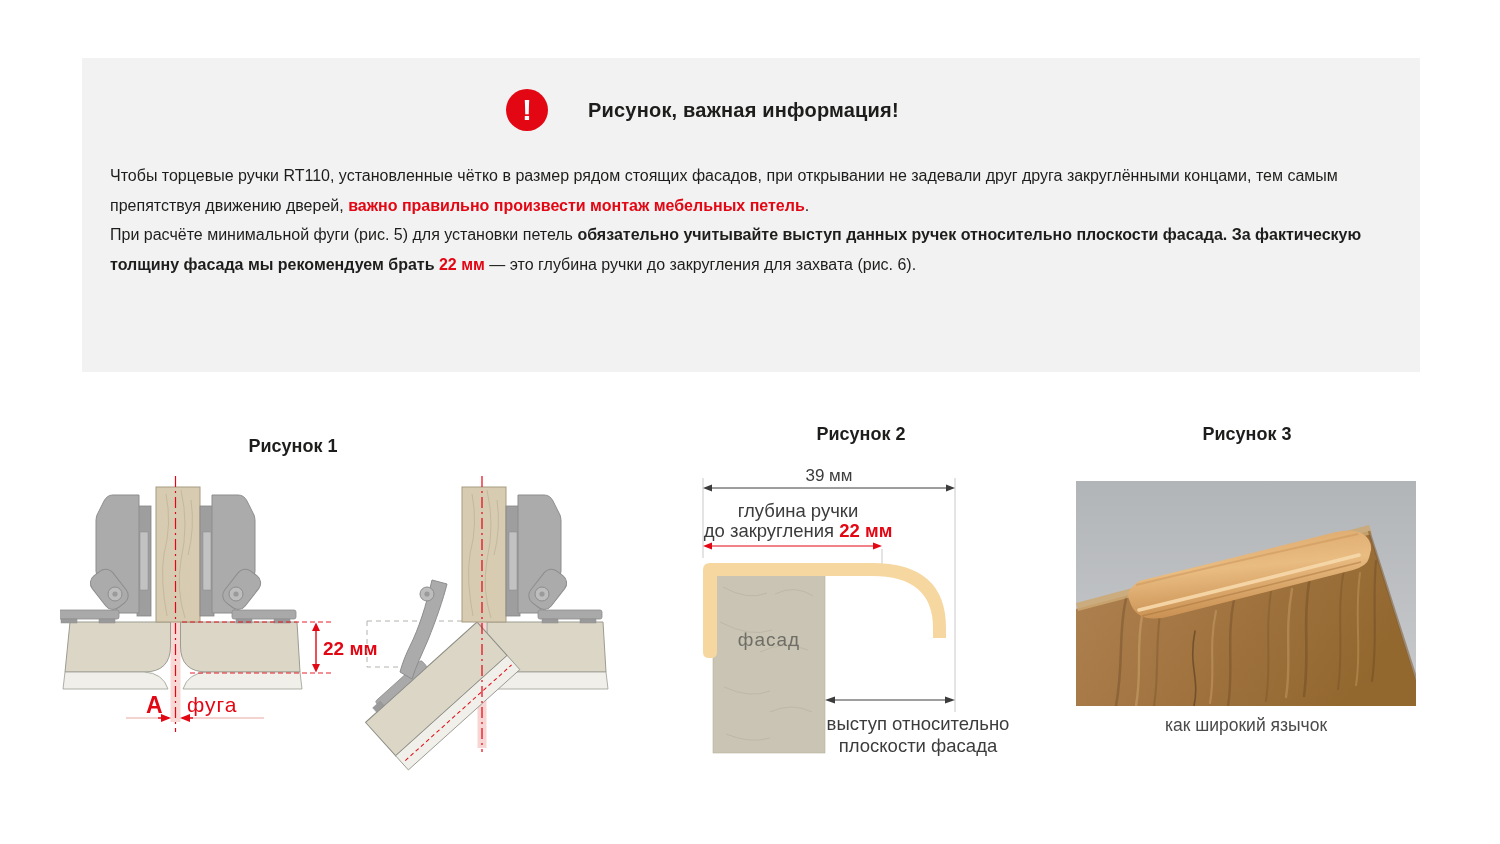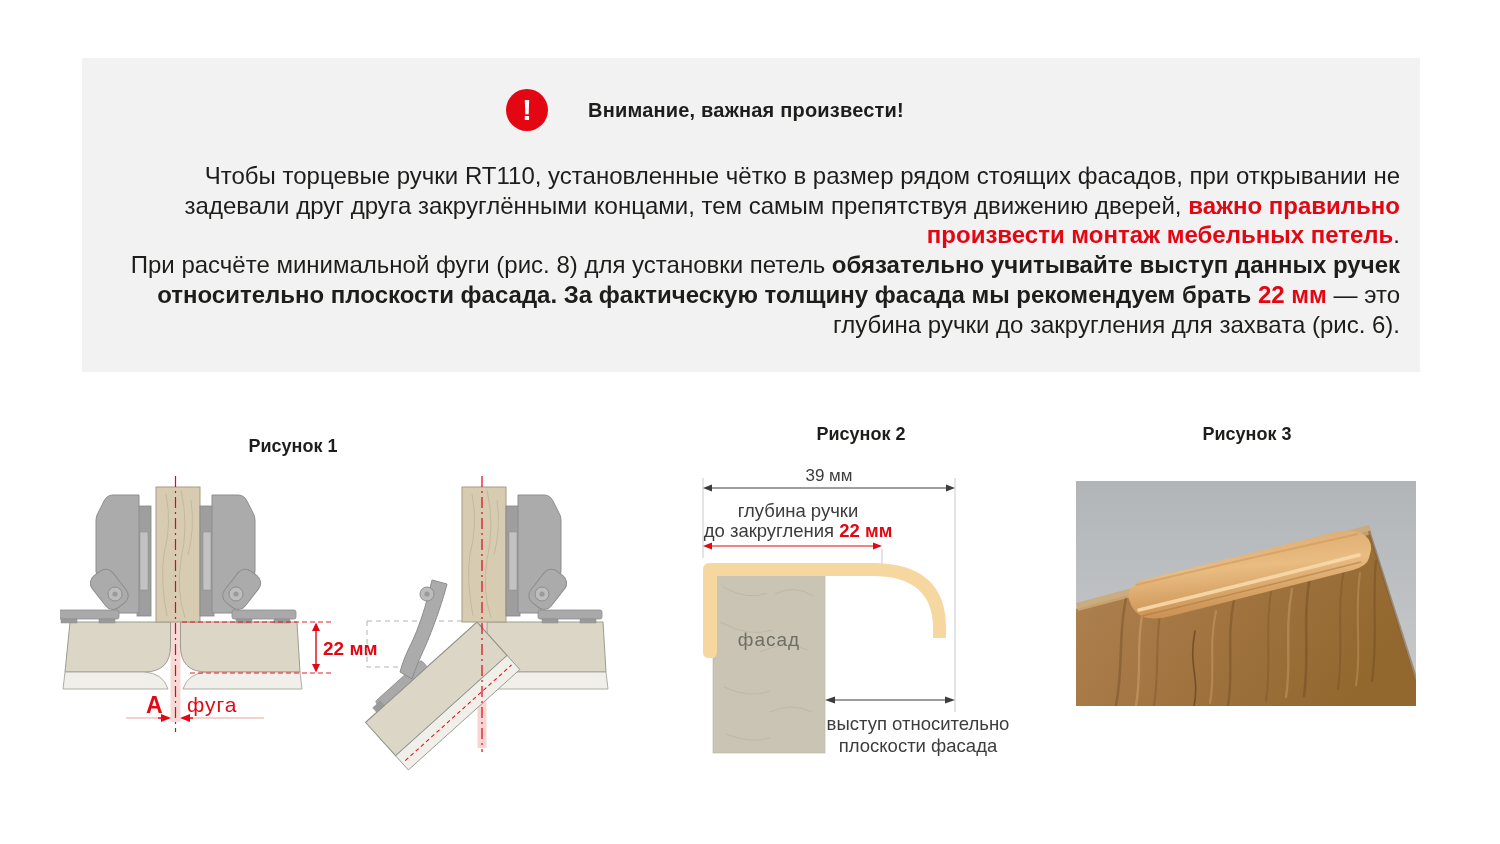--- a/index.html
+++ b/index.html
@@ -1,21 +1,21 @@
 <!DOCTYPE html>
 <html lang="ru"><head>
 <meta charset="utf-8">
 <style>
   html,body{margin:0;padding:0;background:#fff;}
   body{width:1500px;height:844px;position:relative;font-family:"Liberation Sans",sans-serif;color:#1d1d1b;overflow:hidden;}
   .notice-box{position:absolute;left:82px;top:58px;width:1338px;height:314px;background:#f2f2f2;}
   .notice-header{position:absolute;left:506px;top:88px;height:44px;display:flex;align-items:center;}
   .warn-icon{width:42px;height:42px;border-radius:50%;background:#e30613;color:#fff;display:flex;align-items:center;justify-content:center;font-weight:bold;font-size:30px;line-height:1;margin-right:40px;}
   .notice-title{font-size:20px;font-weight:bold;letter-spacing:.2px;}
-  .notice-text{position:absolute;left:110px;top:161px;width:1290px;font-size:24px;line-height:29.7px;text-align:right;}
+  .notice-text{position:absolute;left:110px;top:161px;width:1290px;font-size:16px;line-height:29.7px;text-align:left;}
   .notice-text p{margin:0;}
   .seg-red{color:#e30613;font-weight:bold;}
   .seg-bold{font-weight:bold;}
   .fig-title{position:absolute;top:424px;width:220px;text-align:center;font-size:18px;font-weight:bold;}
   #fig1-title{left:183px;margin-top:12px;}
   #fig2-title{left:751px;}
   #fig3-title{left:1137px;}
   .fig1-svg{position:absolute;left:60px;top:470px;}
   .fig2-svg{position:absolute;left:690px;top:462px;}
   .fig3-photo{position:absolute;left:1076px;top:481px;width:340px;height:225px;}
@@ -25,26 +25,26 @@
 </style>
 </head>
 <body>
 
 <div class="notice-box"></div>
 
 <div class="notice-header">
   <div class="warn-icon">
       <span>!</span>
     </div>
-  <div class="notice-title">Внимание, важная произвести!</div>
+  <div class="notice-title">Рисунок, важная информация!</div>
 </div>
 
 <div class="notice-text">
   <p><span>Чтобы  торцевые ручки RT110, установленные чётко в размер рядом стоящих фасадов, при открывании не задевали друг друга закруглёнными концами, тем самым препятствуя движению дверей, </span><span class="seg-red">важно правильно произвести монтаж мебельных петель</span><span>.</span></p>
-  <p><span>При расчёте минимальной фуги (рис. 8) для установки петель </span><span class="seg-bold">обязательно учитывайте выступ данных ручек относительно плоскости фасада. За фактическую толщину фасада мы рекомендуем брать </span><span class="seg-red">22 мм</span><span> — это глубина ручки до закругления для захвата (рис. 6).</span></p>
+  <p><span>При расчёте минимальной фуги (рис. 5) для установки петель </span><span class="seg-bold">обязательно учитывайте выступ данных ручек относительно плоскости фасада. За фактическую толщину фасада мы рекомендуем брать </span><span class="seg-red">22 мм</span><span> — это глубина ручки до закругления для захвата (рис. 6).</span></p>
 </div>
 
 <div class="fig-title" id="fig1-title">Рисунок 1</div>
 <div class="fig-title" id="fig2-title">Рисунок 2</div>
 <div class="fig-title" id="fig3-title">Рисунок 3</div>
 
 <svg class="fig1-svg" width="560" height="330" viewBox="0 0 560 330">
   <defs>
     <g id="hinge-full">
       <rect x="140" y="36" width="14" height="110" fill="#9e9e9e" stroke="#868686" stroke-width="0.8"></rect>
@@ -193,13 +193,14 @@
     <path d="M210,216 C216,180 208,152 216,108" stroke="rgba(230,190,130,0.30)" stroke-width="2.4"></path>
     <path d="M280,204 C286,168 278,136 284,92" stroke="rgba(230,190,130,0.28)" stroke-width="2"></path>
   </g>
   <path d="M54,121 Q49,112 57,105 L63,100 Q160,76 260,51 Q277,47 287,53 Q296,59 295,69 L293,77 Q291,85 277,89 L95,135 Q73,141 62,133 Q56,128 54,121 Z" fill="url(#goldGrad)"></path>
   <path d="M63,129 Q170,103 283,74" stroke="#f6d7a8" stroke-width="3.5" fill="none" stroke-linecap="round" opacity="0.95"></path>
   <path d="M66,135 Q170,110 285,81" stroke="#a6713a" stroke-width="1.5" fill="none" opacity="0.5"></path>
   <path d="M60,104 Q165,79 282,53" stroke="#cf9a5e" stroke-width="2" fill="none" opacity="0.6"></path>
 </svg>
 
 <div class="fig3-caption">
+  <div>как широкий язычок</div>
 </div>
 
 </body></html>

